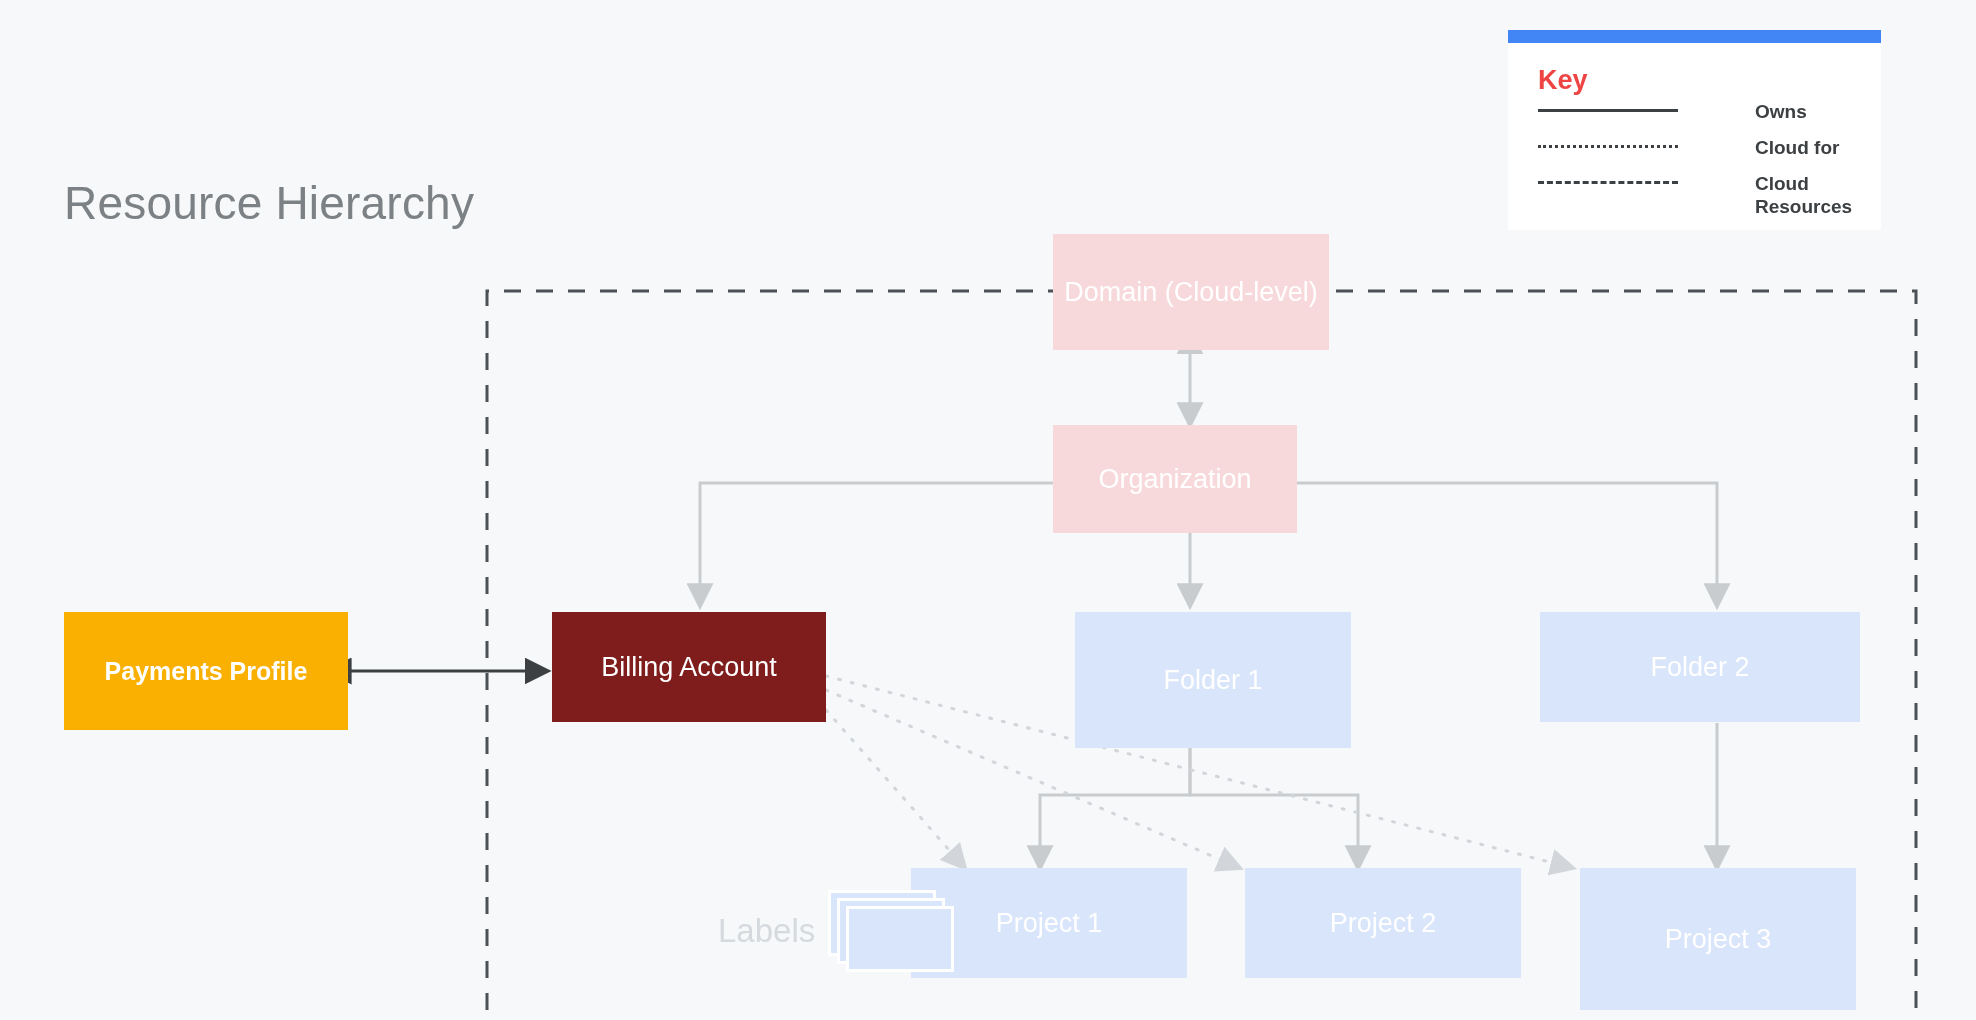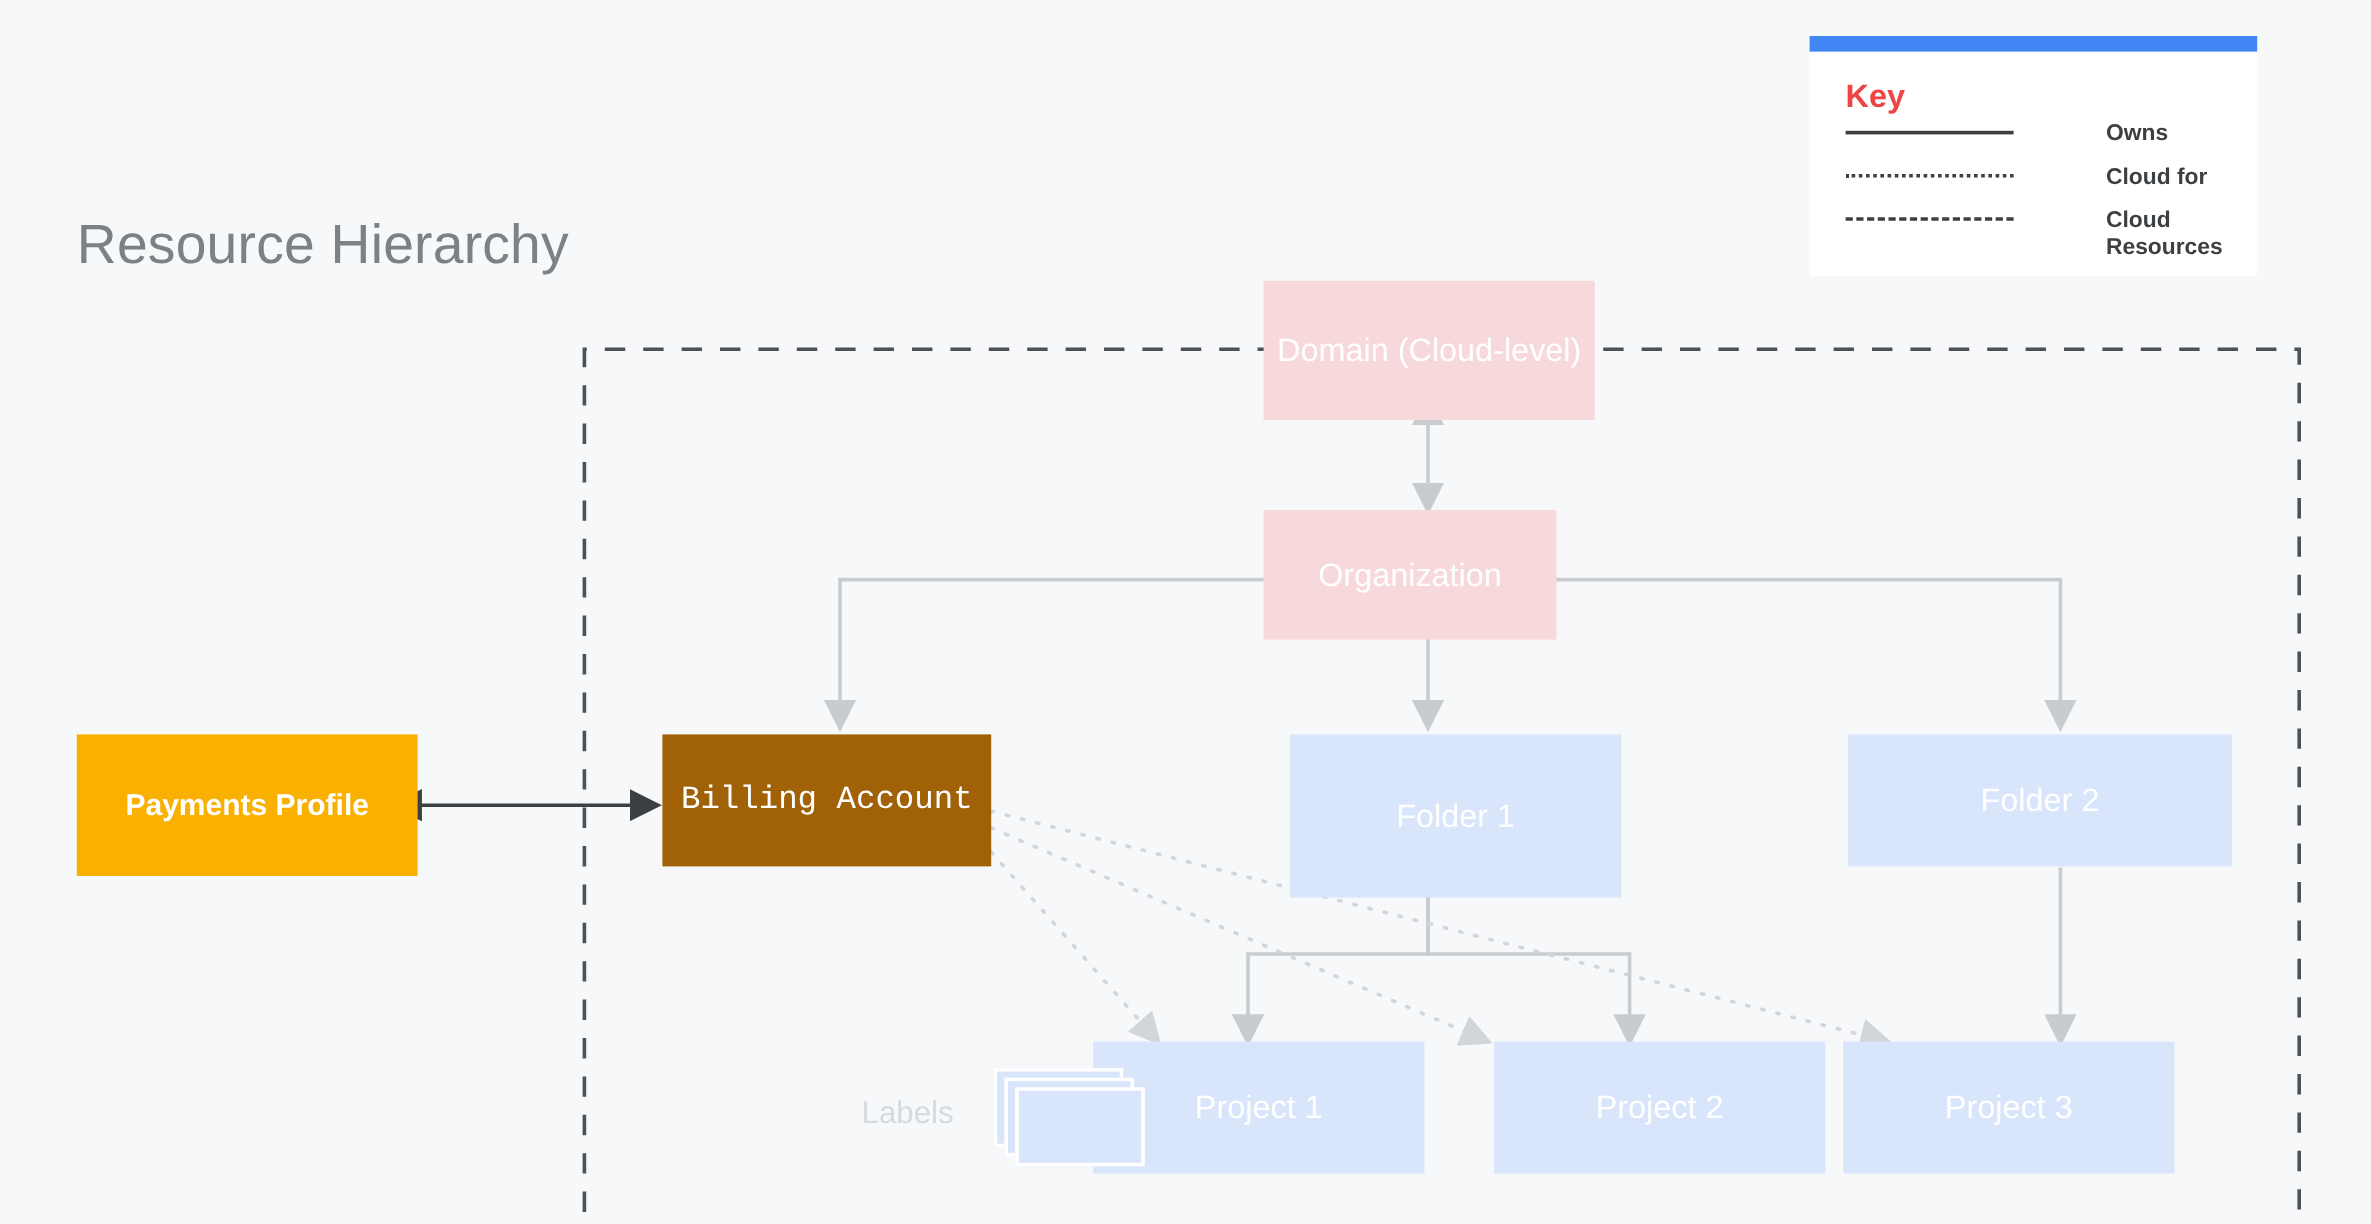--- a/index.html
+++ b/index.html
@@ -47,28 +47,28 @@
     justify-content: center;
     font-size: 27px;
     font-weight: 400;
     color: #ffffff;
     text-align: center;
     line-height: 1.2;
     box-sizing: border-box;
     z-index: 3;
   }
   .node.pink   { background: #f8d9db; }
-  .node.green  { background: #a16207; font-family: Liberation Mono, monospace; }
+  .node.green  { background: #7f1d1d; }
   .node.blue   { background: #d9e5fa; }
   .node.amber  { background: #f9b000; font-weight: 700; font-size: 25px; }
 
   
   .labels-text {
     position: absolute;
-    font-size: 26px;
+    font-size: 33px;
     color: #d6dade;
     z-index: 4;
     white-space: nowrap;
   }
 
   
   .label-stack {
     position: absolute;
     z-index: 5;
     width: 126px;
@@ -218,21 +218,21 @@
   </div>
 
   <div class="node blue" style="left:911px; top:868px; width:276px; height:110px;">
     <span>Project 1</span>
   </div>
 
   <div class="node blue" style="left:1245px; top:868px; width:276px; height:110px;">
     <span>Project 2</span>
   </div>
 
-  <div class="node blue" style="left:1536px; top:868px; width:276px; height:110px;">
+  <div class="node blue" style="left:1580px; top:868px; width:276px; height:142px;">
     <span>Project 3</span>
   </div>
 
   <div class="labels-text" style="left:718px; top:912px;">Labels</div>
 
   <div class="label-stack" style="left:828px; top:890px;">
     <div class="card c1"></div>
     <div class="card c2"></div>
     <div class="card c3"></div>
   </div>

